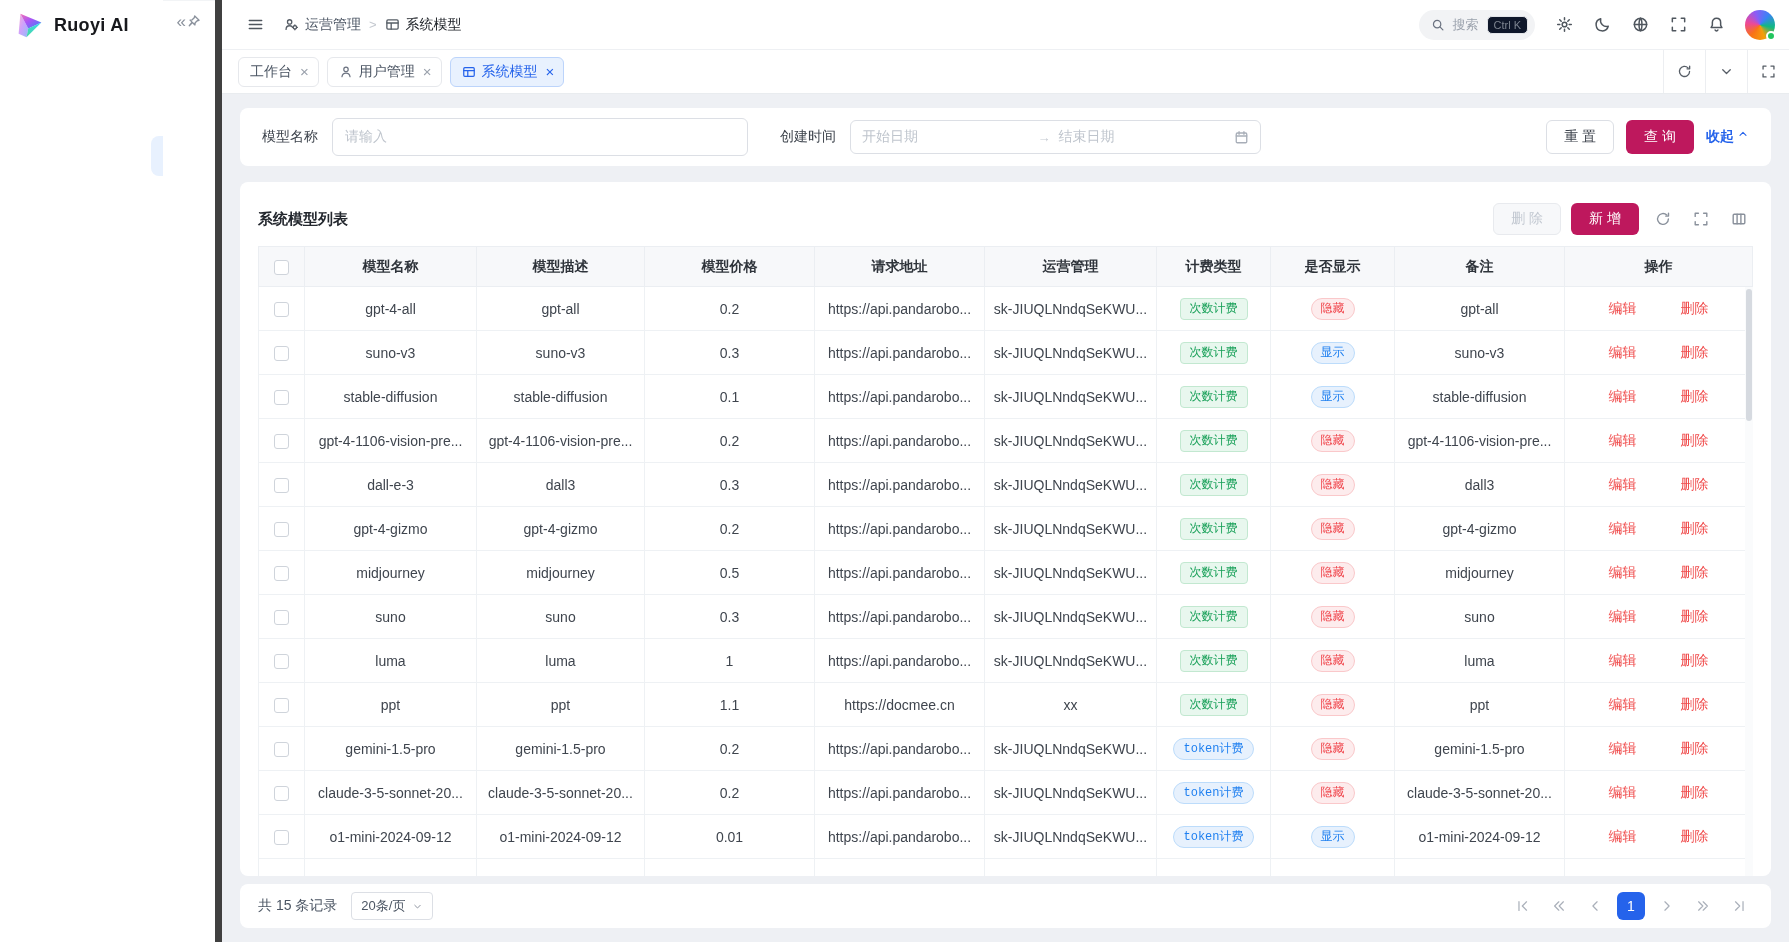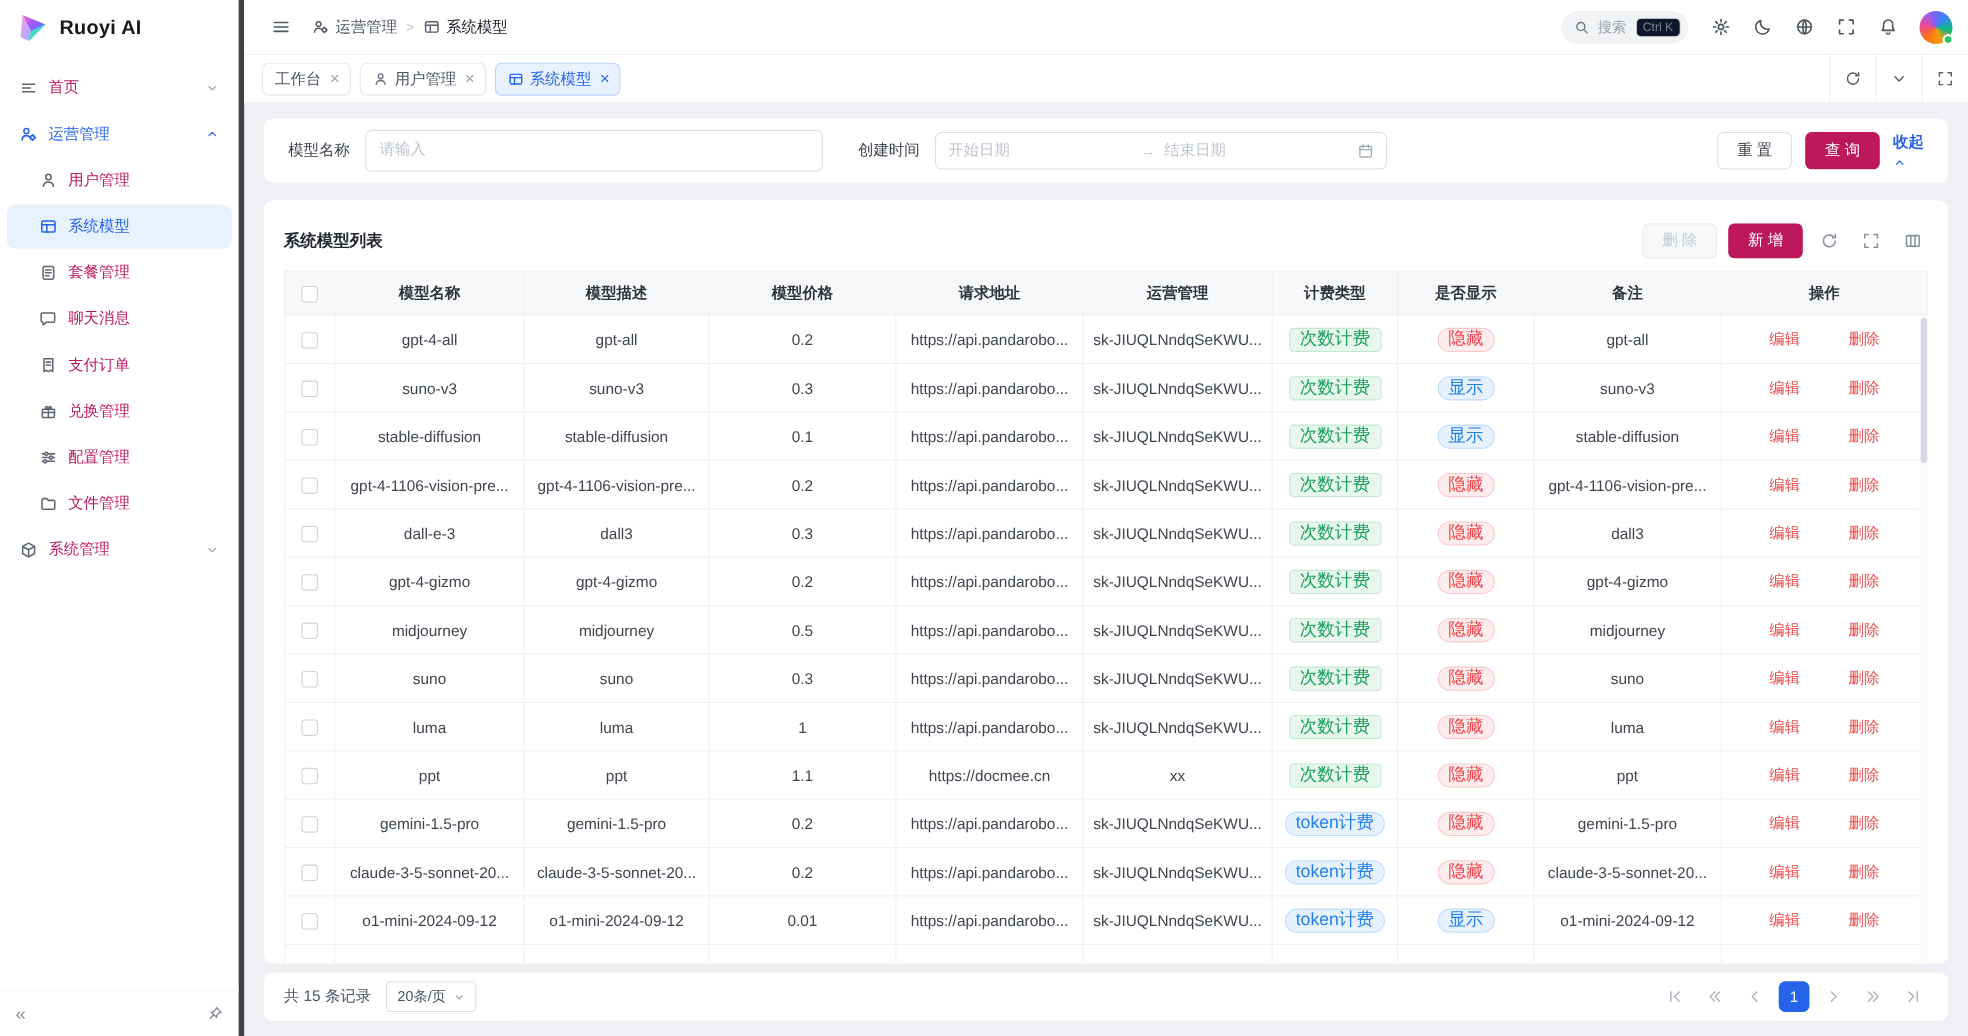--- a/index.html
+++ b/index.html
@@ -2,21 +2,21 @@
 <html><head>
 <meta charset="utf-8">
 <style>
   * { margin:0; padding:0; box-sizing:border-box; }
   html,body { width:1789px; height:942px; overflow:hidden; }
   body { font-family:"Liberation Sans","DejaVu Sans",sans-serif; background:#eef0f4; color:#383f4a; display:flex; font-size:14px; }
   .icon { display:inline-flex; align-items:center; justify-content:center; line-height:0; font-size:16px; }
   .icon svg { display:block; }
 
   
-  #sidebar { width:222px; background:#fff; border-right:5px solid #404040; display:flex; flex-direction:column; flex-shrink:0; }
+  #sidebar { width:222px; background:#fff; border-right:7px solid #404040; display:flex; flex-direction:row; flex-shrink:0; }
   .logo-row { height:50px; display:flex; align-items:center; gap:10px; padding:0 16px; cursor:pointer; }
   .logo-text { font-size:18px; font-weight:bold; color:#17181c; letter-spacing:.3px; }
   .menu { flex:1; padding:8px 0 0; overflow:hidden; }
   .menu-item { height:40px; margin:2px 6px; border-radius:8px; display:flex; align-items:center; gap:10px; padding:0 12px; font-size:14px; color:#be185d; cursor:pointer; }
   .menu-item .icon { color:#5f6672; }
   .menu-item .mi-label { flex:1; white-space:nowrap; overflow:hidden; }
   .menu-item .chev { font-size:12px; color:#9aa1ac; }
   .menu-item.parent-active { color:#2563eb; }
   .menu-item.parent-active .icon, .menu-item.parent-active .chev { color:#2563eb; }
   .menu-sub .menu-item { padding-left:30px; }
@@ -68,38 +68,38 @@
   .f-input::placeholder { color:#bfc5cd; }
   .date-range { width:411px; height:34px; border:1px solid #dcdfe5; border-radius:6px; display:flex; align-items:center; padding:0 11px; gap:8px; cursor:pointer; }
   .date-ph { flex:1; font-size:14px; color:#bfc5cd; white-space:nowrap; }
   .date-arrow { color:#c6cbd2; font-size:13px; }
   .cal { color:#a8aeb8; font-size:15px; }
   .filter-right { margin-left:auto; display:flex; align-items:center; gap:12px; }
   .btn { height:34px; padding:0 17px; border-radius:6px; font-size:14px; display:inline-flex; align-items:center; justify-content:center; cursor:pointer; border:1px solid transparent; font-family:inherit; white-space:nowrap; }
   .btn-default { background:#fff; border-color:#dcdfe5; color:#3d434c; }
   .btn-primary { background:#be185d; color:#fff; }
   .btn-disabled { background:#f7f8fa; border-color:#e8eaee; color:#c2c8d1; cursor:not-allowed; }
-  .link-collapse { color:#2563eb; font-size:14px; font-weight:bold; display:inline-flex; align-items:flex-start; gap:3px; cursor:pointer;flex-direction:column; }
+  .link-collapse { color:#2563eb; font-size:14px; font-weight:bold; display:inline-flex; align-items:flex-start; gap:3px; cursor:pointer; }
   .link-collapse .icon { font-size:12px; }
 
   
   .table-card { flex-shrink:0; padding:10px 18px 0; margin-top:2px; }
   .card-head { height:54px; display:flex; align-items:center; }
   .card-title { font-size:15px; font-weight:bold; color:#23272e; }
   .head-right { margin-left:auto; display:flex; align-items:center; gap:10px; }
   .head-right .btn { height:32px; }
   .tool-icon { color:#8a919c; width:28px; height:28px; display:inline-flex; align-items:center; justify-content:center; cursor:pointer; }
   .tool-icon .icon { font-size:16px; }
 
   .tbl-wrap { position:relative; height:630px; overflow:hidden; }
   table { width:100%; border-collapse:collapse; table-layout:fixed; }
   th { background:#f7f8fa; font-size:14px; font-weight:bold; color:#2f343b; height:40px; border:1px solid #ebeef2; text-align:center; padding:0 8px; white-space:nowrap; overflow:hidden; }
   td { height:44px; font-size:14px; color:#3f454e; text-align:center; border:1px solid #eef1f4; overflow:hidden; white-space:nowrap; text-overflow:ellipsis; padding:0 8px; }
   .checkbox { display:inline-block; width:15px; height:15px; border:1.5px solid #cfd4db; border-radius:3px; background:#fff; vertical-align:middle; cursor:pointer; }
-  .badge { display:inline-block; font-size:16px; line-height:20px; padding:0 9px; border-radius:4px; }
+  .badge { display:inline-block; font-size:12px; line-height:20px; padding:0 9px; border-radius:4px;font-family:Liberation Mono, monospace; }
   .badge.count  { color:#18a058; background:#e8f7ee; border:1px solid #c2e8d0; }
   .badge.token  { color:#2080f0; background:#e7f1fd; border:1px solid #bcdcfb; border-radius:11px; }
   .badge.hidden { color:#f0434a; background:#fdeced; border:1px solid #fac8ca; border-radius:11px; }
   .badge.shown  { color:#2080f0; background:#e7f1fd; border:1px solid #bcdcfb; border-radius:11px; }
   .op-link { color:#f04c4c; margin:0 22px; cursor:pointer; }
   .tbl-scrollbar { position:absolute; top:41px; right:0; bottom:0; width:8px; background:#fafbfc; }
   .tbl-thumb { position:absolute; top:2px; right:1px; width:6px; height:132px; border-radius:3px; background:#d6dae0; }
 
   
   .footer-bar { margin-top:8px; height:44px; flex-shrink:0; display:flex; align-items:center; padding:0 18px; gap:14px; }

